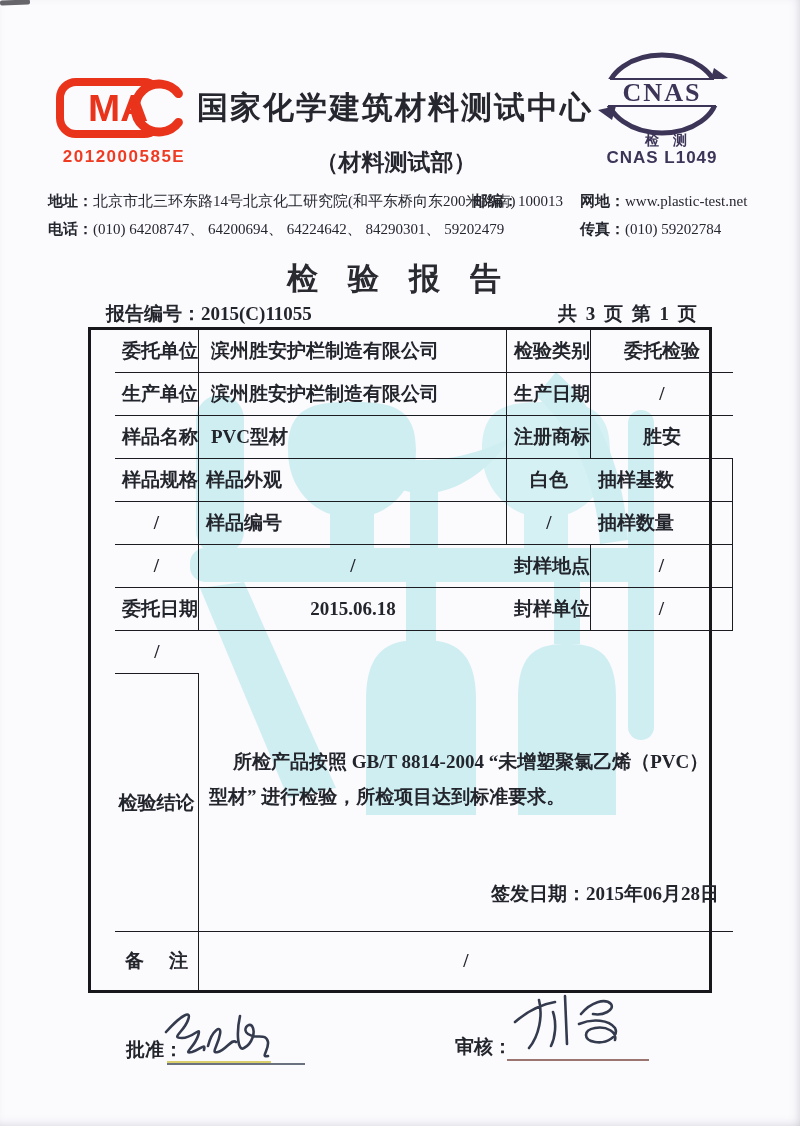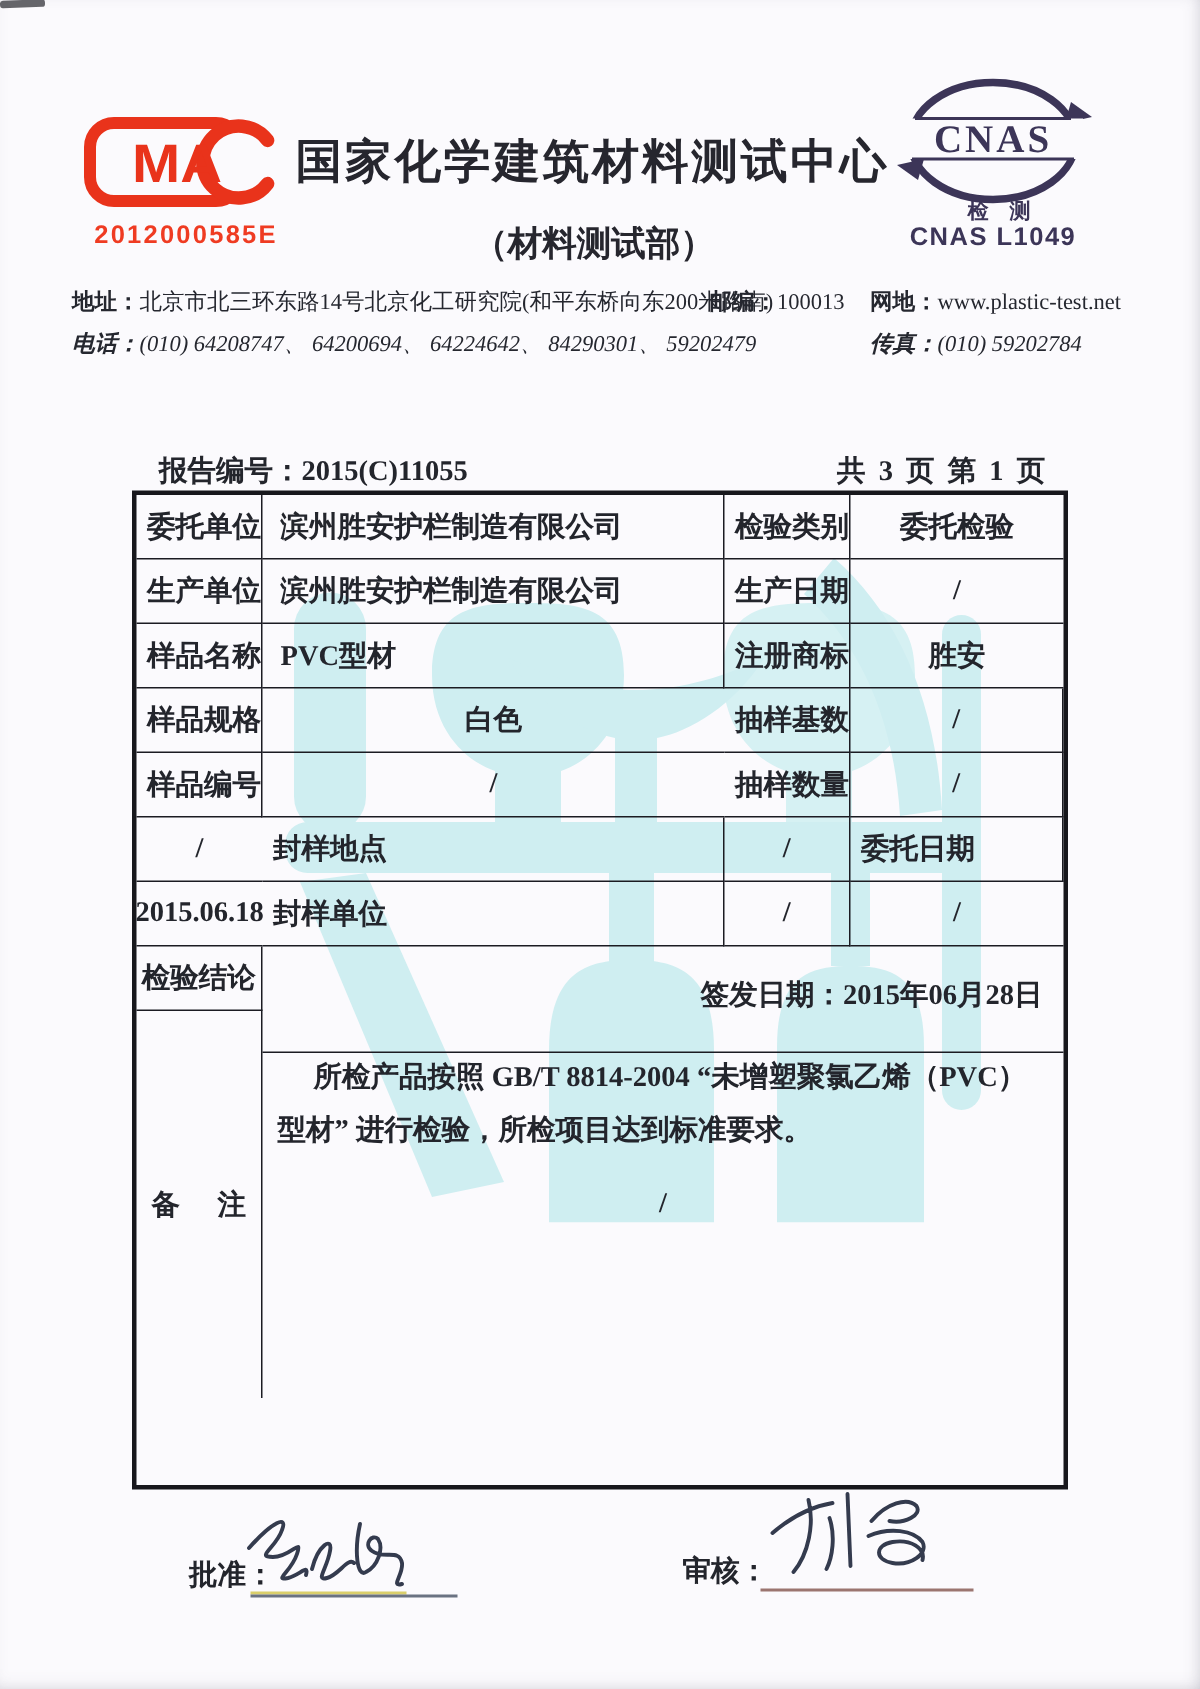--- a/index.html
+++ b/index.html
@@ -18,21 +18,21 @@
         letter-spacing:1.5px;color:#ef3b22;}
   .org-title{left:197px;top:87px;font-size:31px;font-weight:bold;letter-spacing:2px;color:#26262e;}
   .org-sub{left:197px;top:147px;width:398px;text-align:center;font-size:23px;font-weight:bold;color:#26262e;}
 
   
   .cline{left:48px;width:716px;font-size:15px;color:#25272f;}
   .cline .lbl{font-weight:bold;font-family:"Liberation Sans","DejaVu Sans",sans-serif;}
   .c-mid{position:absolute;left:425px;top:0;white-space:nowrap;}
   .c-right{position:absolute;left:532px;top:0;white-space:nowrap;}
   .cline1{top:192px;}
-  .cline2{top:220px;font-style:italic;}
+  .cline2{top:220px;}
 
   
   .report-title{left:287px;top:258px;font-size:31px;font-weight:bold;letter-spacing:30px;white-space:nowrap;color:#2a2a31;}
   .report-no{left:106px;top:301px;font-size:19px;font-weight:bold;}
   .report-pages{left:558px;top:301px;font-size:19px;font-weight:bold;letter-spacing:2px;}
 
   
   .wm{left:188px;top:350px;z-index:1;}
 
   
@@ -112,41 +112,43 @@
   <div class="abs cline cline1 nowrap">
     <span class="lbl">地址：</span><span>北京市北三环东路14号北京化工研究院(和平东桥向东200米路南)</span>
     <span class="c-mid"><span class="lbl">邮编：</span><span>100013</span></span>
     <span class="c-right"><span class="lbl">网地：</span><span>www.plastic-test.net</span></span>
   </div>
   <div class="abs cline cline2 nowrap">
     <span class="lbl">电话：</span><span>(010) 64208747、 64200694、 64224642、 84290301、 59202479</span>
     <span class="c-right"><span class="lbl">传真：</span><span>(010) 59202784</span></span>
   </div>
 
+  <div class="abs report-title">检验报告</div>
   <div class="abs report-no nowrap"><span>报告编号：</span><span>2015(C)11055</span></div>
   <div class="abs report-pages nowrap">共 3 页 第 1 页</div>
 
-  <div class="tbl abs" style="left:88px;top:327px;">
+  <div class="tbl abs" style="left:88px;top:327px;padding-left:24px;">
 
     <div class="cell lab">委托单位</div>
     <div class="cell vleft">滨州胜安护栏制造有限公司</div>
     <div class="cell lab">检验类别</div>
     <div class="cell vcenter norb">委托检验</div>
 
     <div class="cell lab">生产单位</div>
     <div class="cell vleft">滨州胜安护栏制造有限公司</div>
     <div class="cell lab">生产日期</div>
     <div class="cell vcenter norb">/</div>
 
     <div class="cell lab">样品名称</div>
     <div class="cell vleft">PVC型材</div>
     <div class="cell lab">注册商标</div>
     <div class="cell vcenter norb">胜安</div>
 
     <div class="cell lab">样品规格</div>
+    <div class="cell lab">样品外观</div>
     <div class="cell vcenter norb">白色</div>
 
     <div class="cell lab">抽样基数</div>
     <div class="cell vcenter">/</div>
     <div class="cell lab">样品编号</div>
     <div class="cell vcenter norb">/</div>
 
     <div class="cell lab">抽样数量</div>
     <div class="cell vcenter">/</div>
     <div class="cell vcenter norb">/</div>

